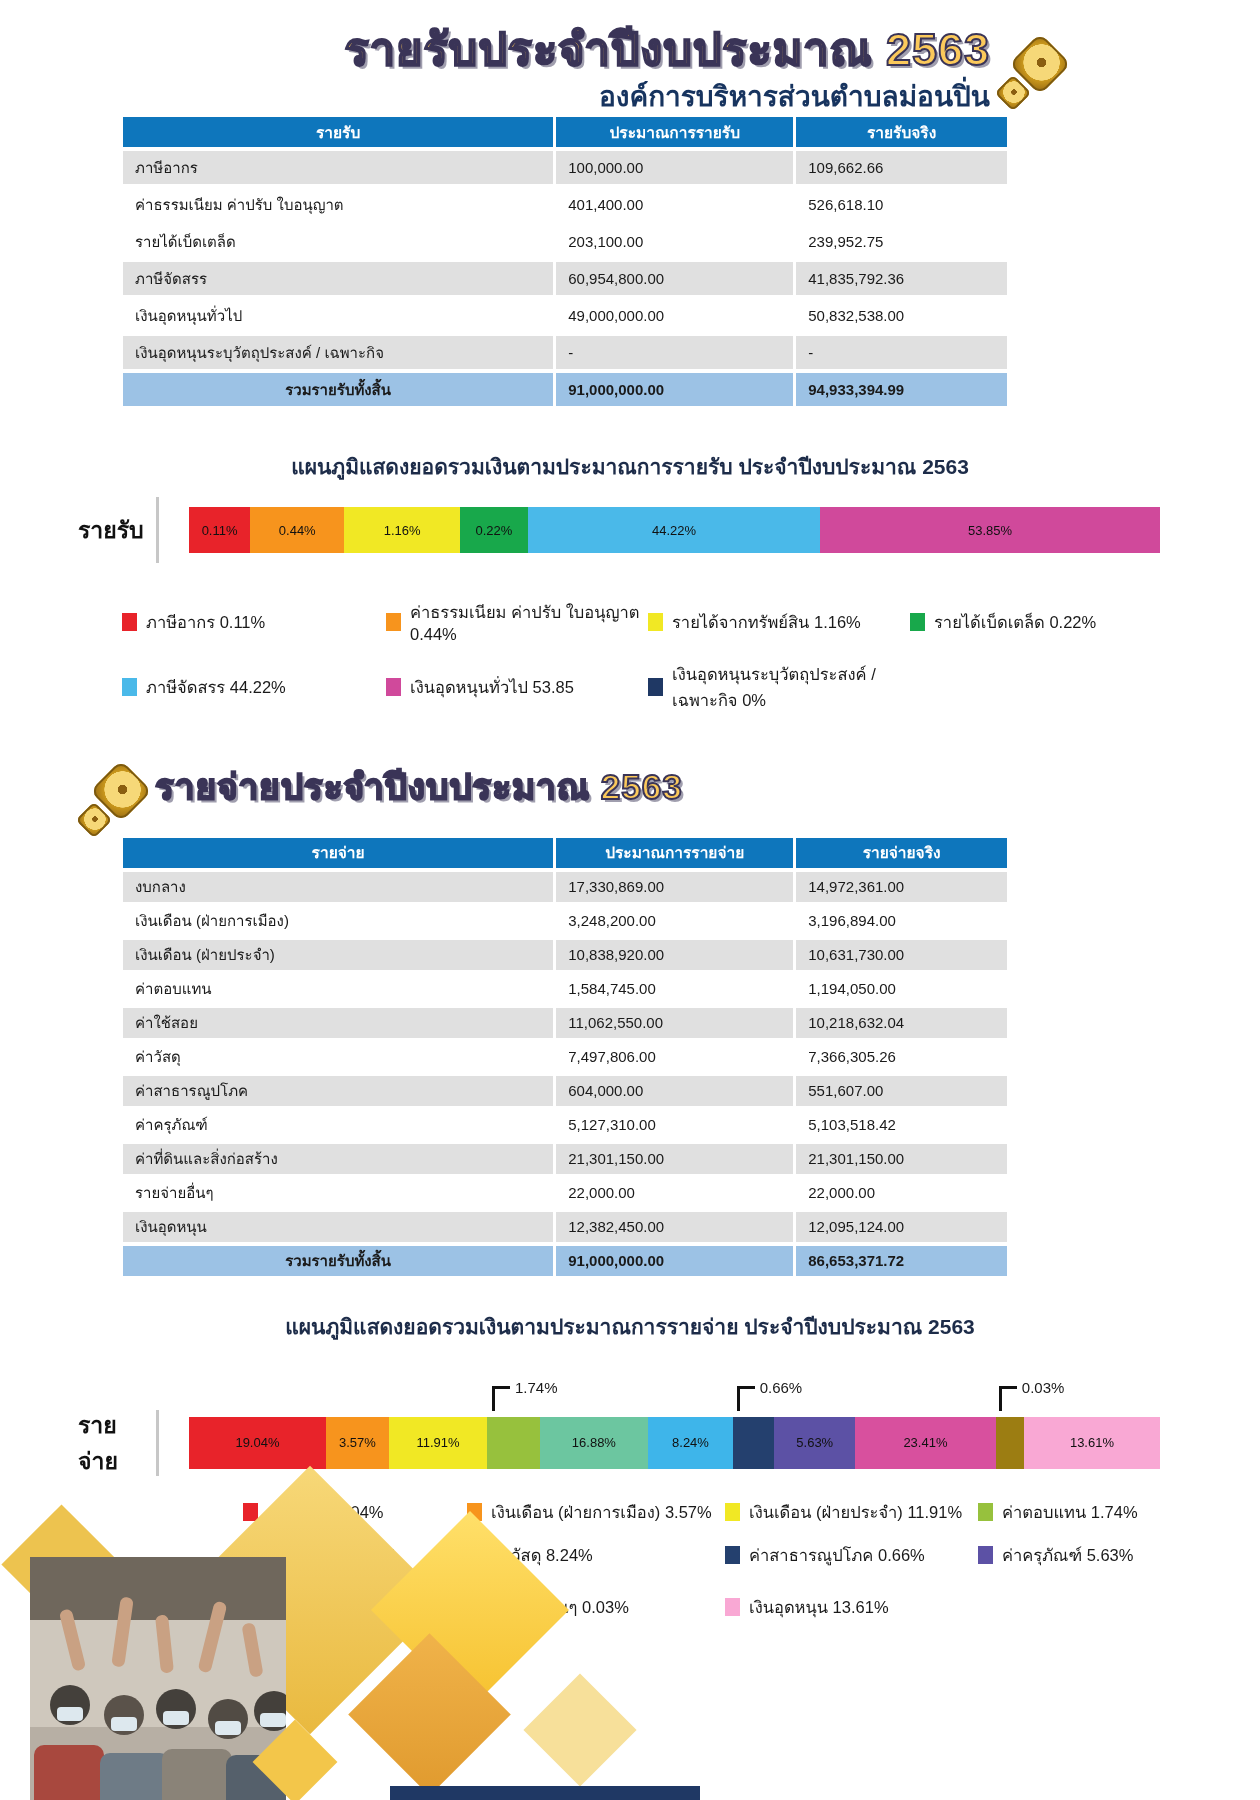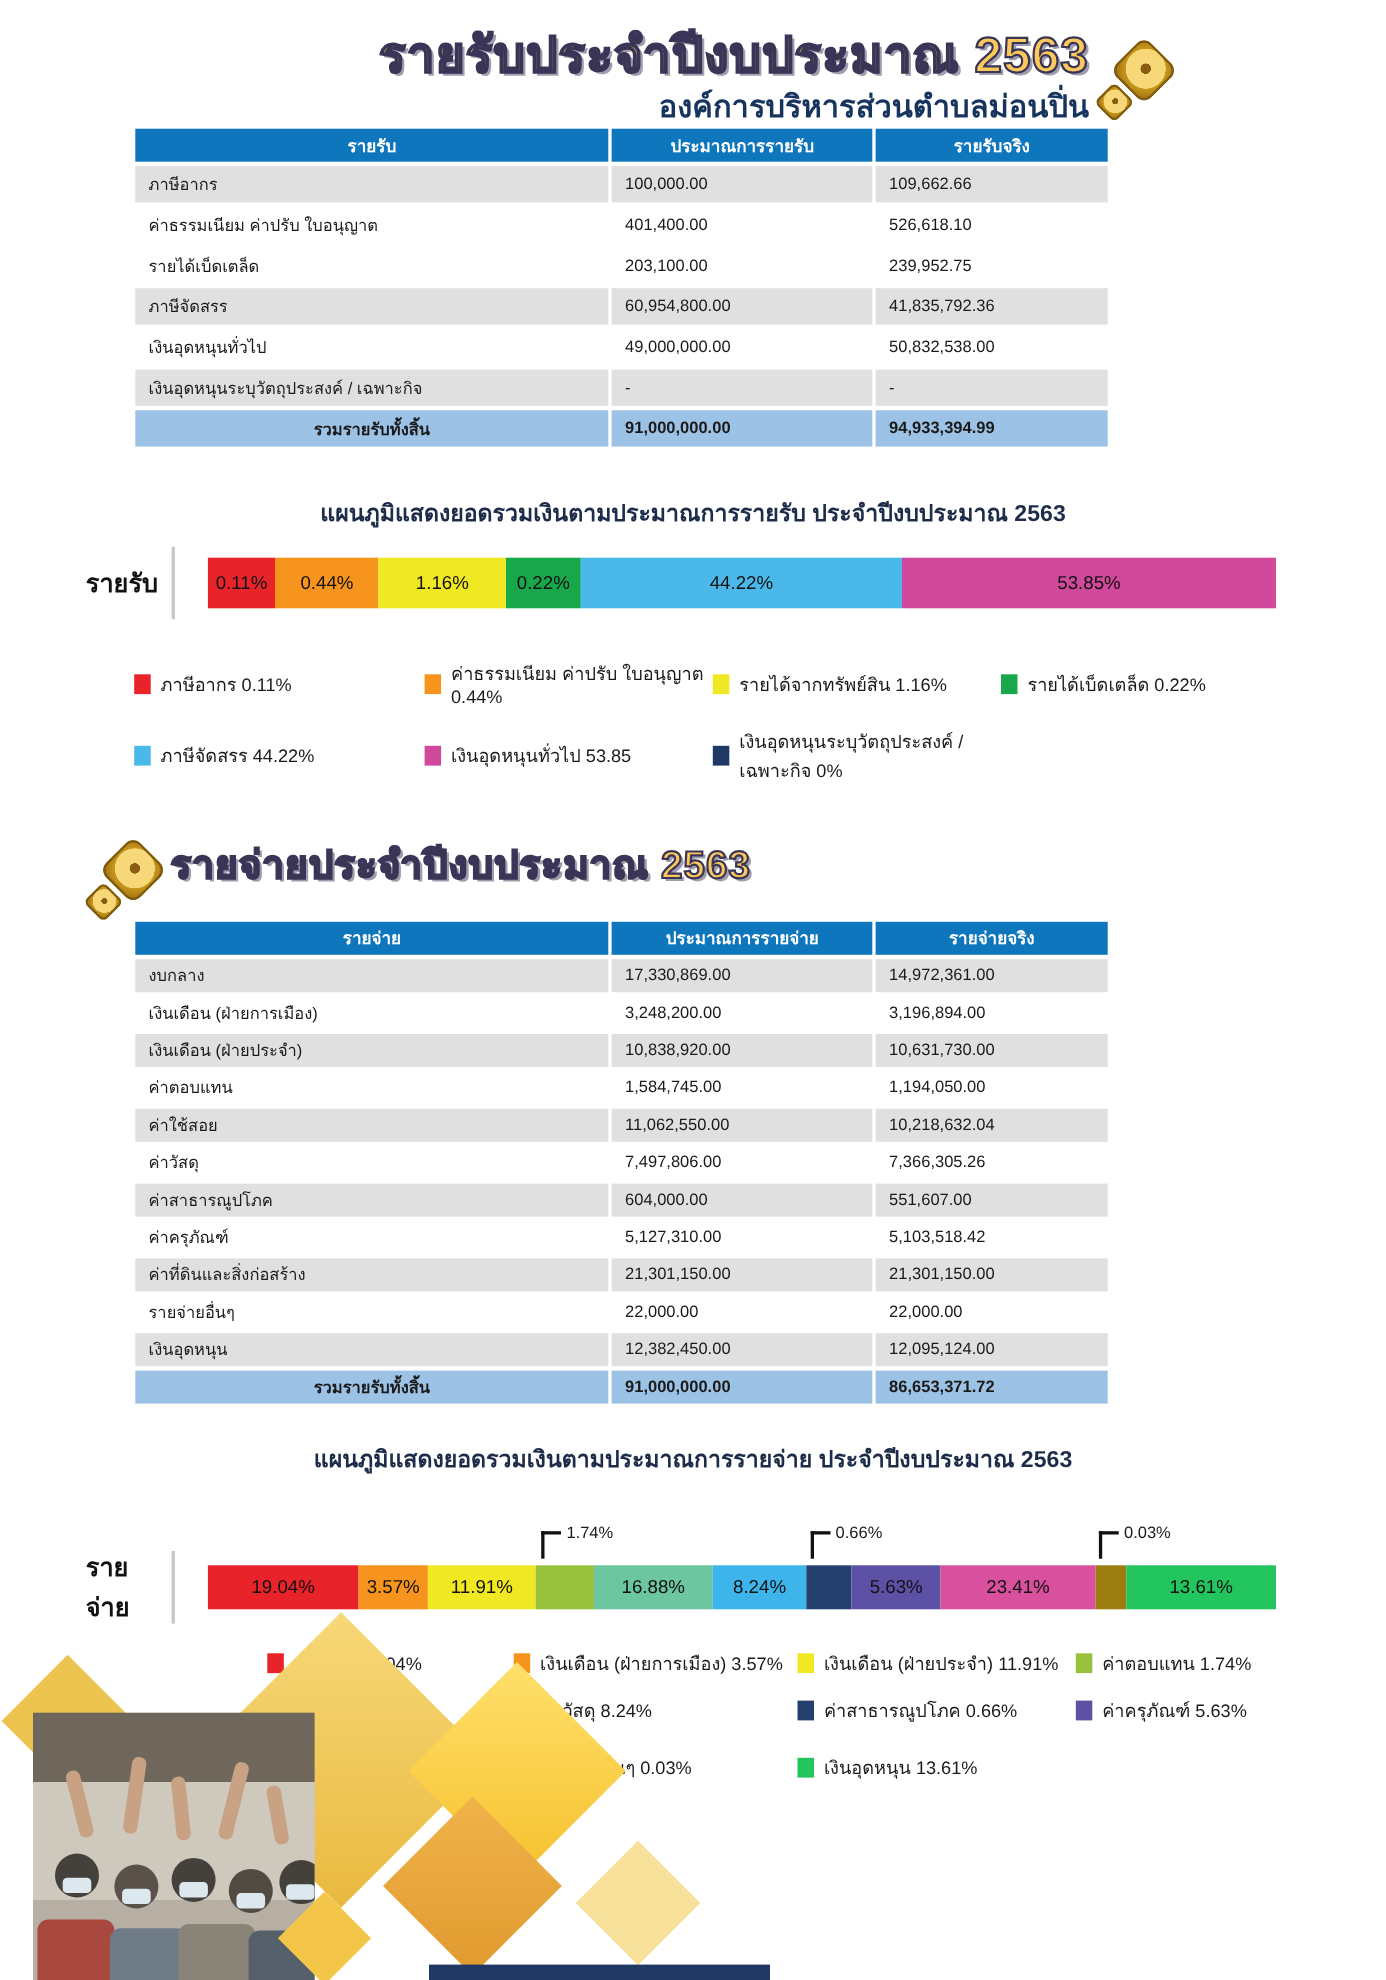--- a/index.html
+++ b/index.html
@@ -31,36 +31,36 @@
   tr.total td{background:#9cc2e5;font-weight:bold}
   td.lbl{text-align:left}
   td.num{text-align:left}
   tr.total td.lbl{text-align:center}
   
   .chart-title{margin-top:40px;text-align:center;font-size:21px;font-weight:bold;color:#1d2c49}
   .chart-row{display:flex;align-items:center;margin:14px 100px 0 78px}
   .chart-row .bar-label{width:78px;font-size:23px;font-weight:bold;color:#111;text-align:left;flex:0 0 auto}
   .chart-row .axis{width:3px;height:66px;background:#c7c7c7;flex:0 0 auto;margin-right:30px}
   .bar{flex:1;height:46px;display:flex;position:relative}
-  .seg{display:flex;align-items:center;justify-content:center;font-size:17px;color:#111;overflow:hidden;white-space:nowrap}
+  .seg{display:flex;align-items:center;justify-content:center;font-size:13px;color:#111;overflow:hidden;white-space:nowrap}
   .callout{position:absolute;bottom:calc(100% + 6px);display:flex;align-items:flex-start}
   .callout .elbow{width:15px;height:22px;border-left:3px solid #111;border-top:3px solid #111;flex:0 0 auto}
   .callout .cl-label{font-size:15px;margin-left:5px;margin-top:-7px}
   
   .legend{display:grid;row-gap:17px;margin-top:36px;font-size:16.5px}
   .legend.rev{margin-left:122px;grid-template-columns:264px 262px 262px auto}
   .legend.exp{margin-left:243px;margin-top:20px;grid-template-columns:224px 258px 253px auto}
   .leg-item{display:flex;align-items:center}
   .swatch{width:15px;height:18px;margin-right:9px;flex:0 0 auto}
   
   .c-red{background:#e8232a}.c-orange{background:#f7941d}.c-yellow{background:#f1e824}
   .c-green{background:#18a84b}.c-lblue{background:#4ab9e9}.c-magenta{background:#d0499b}
   .c-navy{background:#1f3864}.c-ygreen{background:#97c13d}.c-seafoam{background:#6cc6a0}
   .c-lblue2{background:#3eb5ea}.c-navy2{background:#24406e}.c-purple{background:#5c51a5}
-  .c-magenta2{background:#d8509e}.c-gold{background:#9c7d12}.c-gray{background:#22c55e}
+  .c-magenta2{background:#d8509e}.c-gold{background:#9c7d12}.c-gray{background:#f9a8d4}
   
   .diamond{position:absolute;transform:rotate(45deg)}
   .d1{left:215px;top:1505px;width:190px;height:190px;background:linear-gradient(135deg,#f7d878,#e9b93f);z-index:1}
   .d2{left:400px;top:1540px;width:140px;height:140px;background:linear-gradient(135deg,#ffe06a,#f6c12e);z-index:1}
   .d3{left:372px;top:1657px;width:115px;height:115px;background:linear-gradient(135deg,#f0b34a,#e09a2e);z-index:1}
   .d4{left:540px;top:1690px;width:80px;height:80px;background:#f7e09a;z-index:1}
   .d5{left:265px;top:1732px;width:60px;height:60px;background:#f3c64a;z-index:3}
   .d6{left:19px;top:1522px;width:85px;height:85px;background:#edc34f;z-index:1}
   .navy-strip{position:absolute;left:390px;top:1786px;width:310px;height:14px;background:#1f3864;z-index:2}
   .photo{position:absolute;left:30px;top:1557px;width:256px;height:243px;z-index:2;overflow:hidden;
@@ -266,21 +266,21 @@
         <td class="num">91,000,000.00</td>
         <td class="num">86,653,371.72</td>
       </tr>
 </tbody>
   </table>
 
 <div class="chart-title" style="margin-top:30px">แผนภูมิแสดงยอดรวมเงินตามประมาณการรายจ่าย ประจำปีงบประมาณ 2563</div>
 <div class="chart-row" style="margin-top:64px">
   <div class="bar-label">รายจ่าย</div>
   <div class="axis"></div>
-  <div class="bar" style="height:40px">
+  <div class="bar" style="height:52px">
     <div class="callout" style="left:31.2%">
         <span class="elbow"></span>
         <span class="cl-label">1.74%</span>
       </div>
     <div class="callout" style="left:56.4%">
         <span class="elbow"></span>
         <span class="cl-label">0.66%</span>
       </div>
     <div class="callout" style="left:83.4%">
         <span class="elbow"></span>

